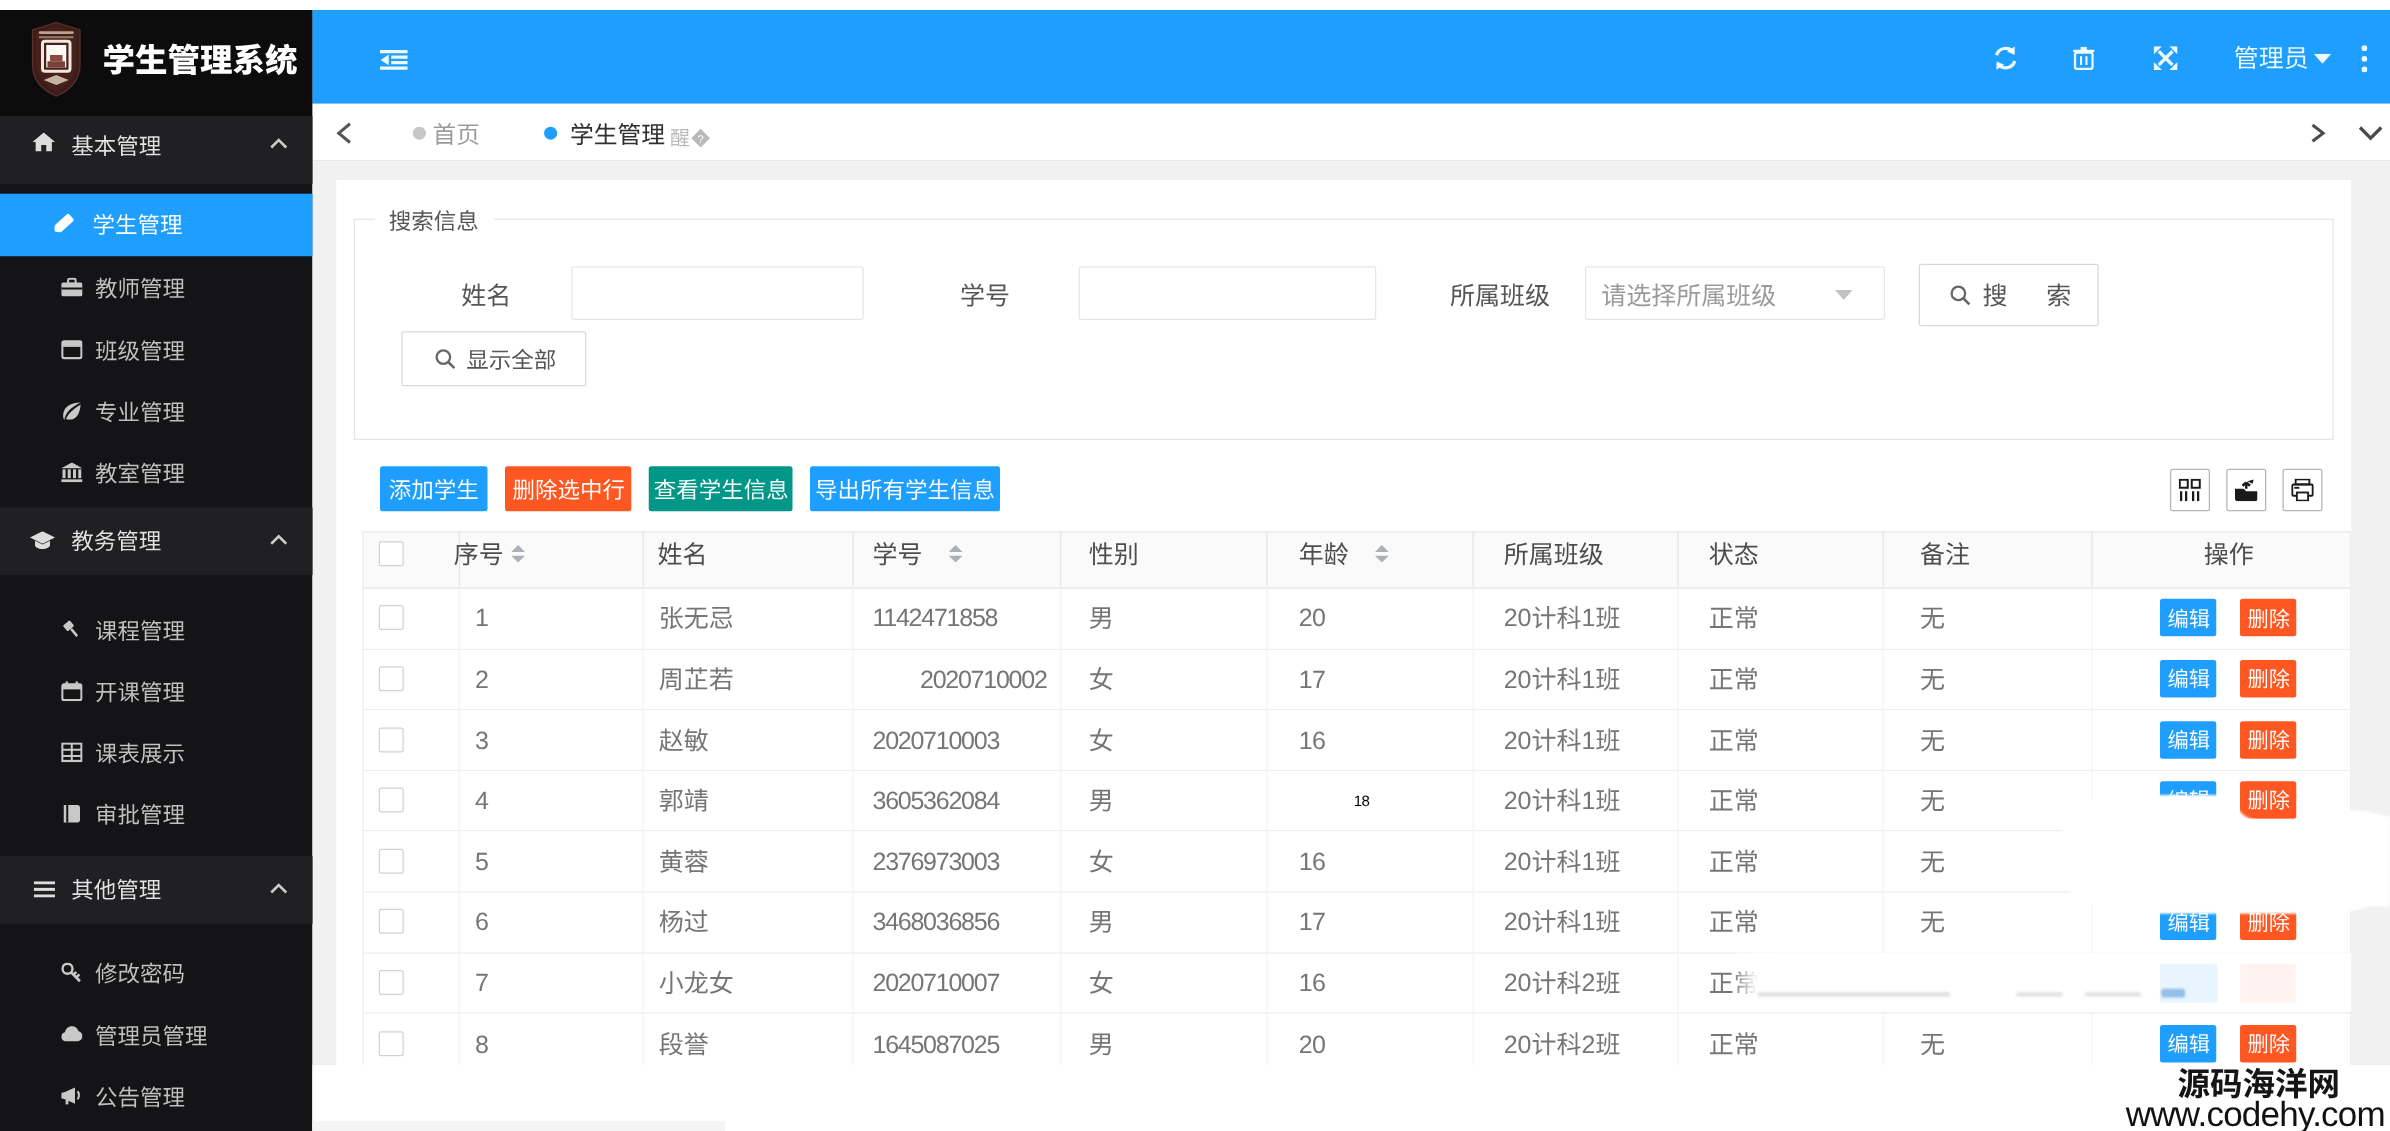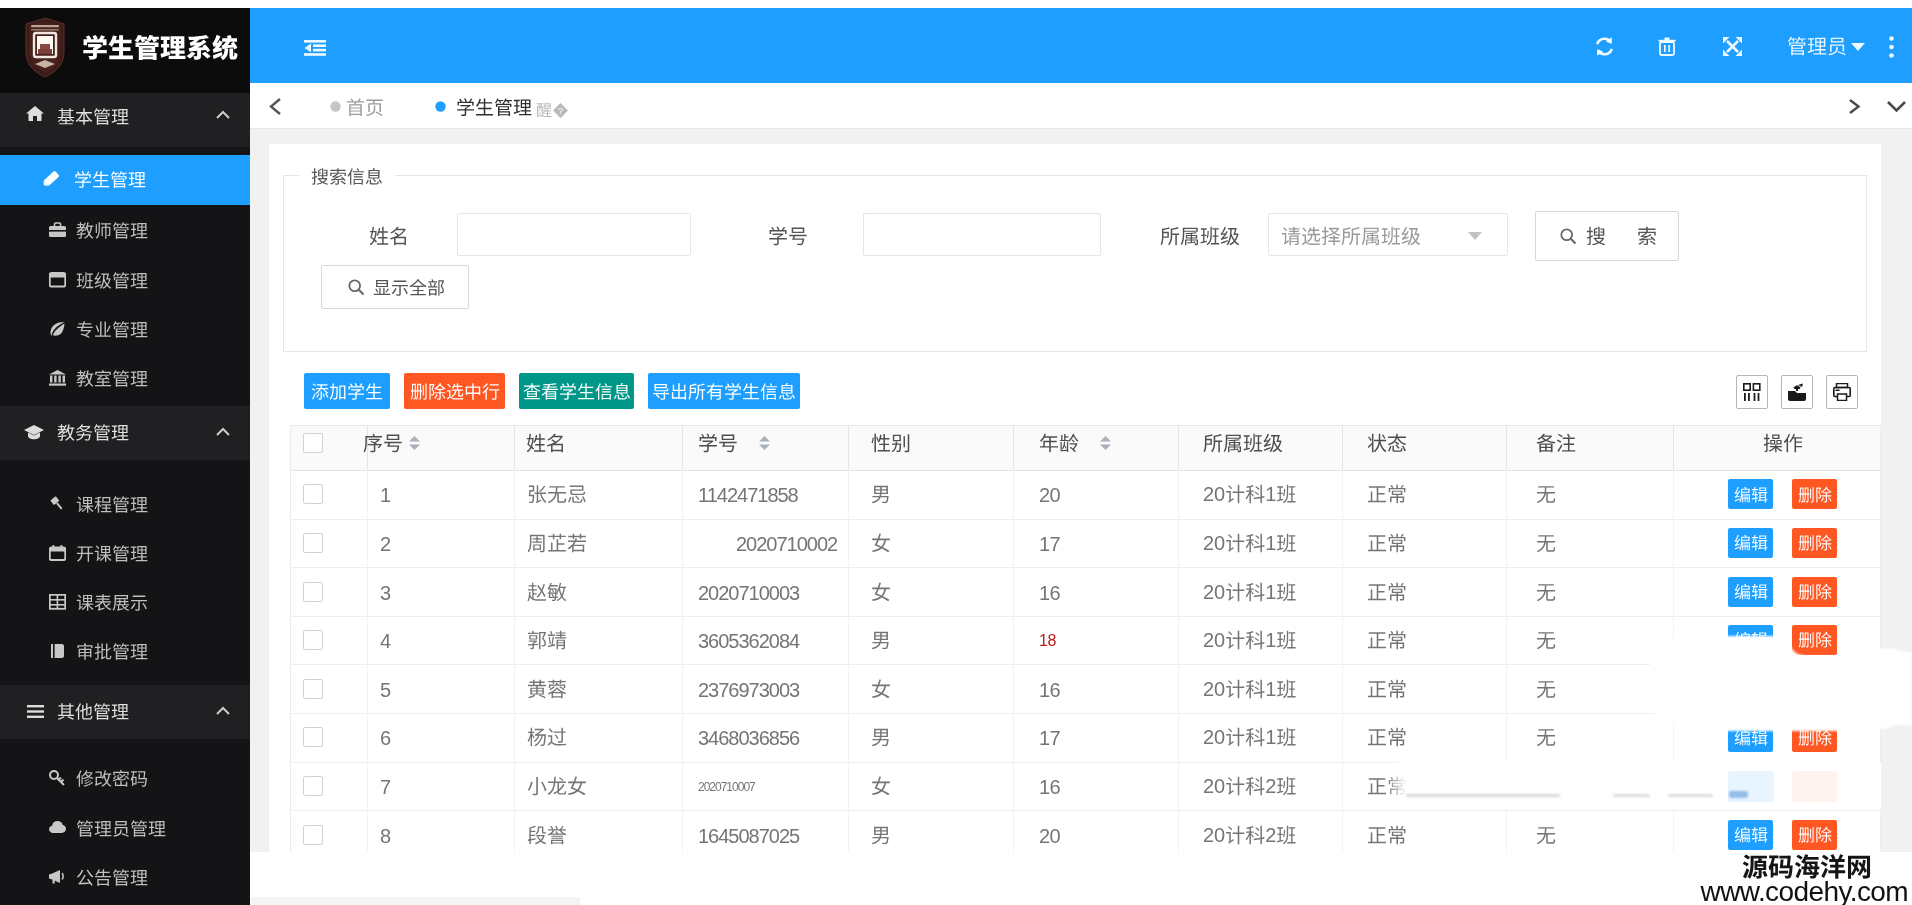--- a/index.html
+++ b/index.html
@@ -705,21 +705,21 @@
     <div style="position:absolute;left:303.0px;top:630.1px;width:20.0px;height:20.0px;background:#ffffff;border:1px solid #d2d2d2;border-radius:2px;box-sizing:border-box;"></div>
     <div style="position:absolute;top:621.1px;font-family:'Liberation Sans',sans-serif;font-size:20px;color:#757575;line-height:40.0px;font-weight:400;white-space:nowrap;left:380.0px;letter-spacing:-0.5px;">4</div>
     <svg style="position:absolute;left:527.0px;top:625.1px;overflow:visible" width="40.0" height="30.0" fill="#757575">
       <use href="#gr90ED" transform="translate(0.0,22.60) scale(0.0200,-0.0200)"></use>
       <use href="#gr9756" transform="translate(20.0,22.60) scale(0.0200,-0.0200)"></use>
     </svg>
     <div style="position:absolute;top:621.1px;font-family:'Liberation Sans',sans-serif;font-size:20px;color:#757575;line-height:40.0px;font-weight:400;white-space:nowrap;left:698.0px;letter-spacing:-1px;">3605362084</div>
     <svg style="position:absolute;left:871.0px;top:625.1px;overflow:visible" width="20.0" height="30.0" fill="#757575">
       <use href="#gr7537" transform="translate(0.0,22.60) scale(0.0200,-0.0200)"></use>
     </svg>
-    <div style="position:absolute;top:621.1px;font-family:'Liberation Sans',sans-serif;font-size:16px;color:#b91c1c;line-height:40.0px;font-weight:400;white-space:nowrap;left:1039.0px;letter-spacing:-0.5px;">18</div>
+    <div style="position:absolute;top:621.1px;font-family:'Liberation Sans',sans-serif;font-size:12px;color:#000000;line-height:40.0px;font-weight:400;white-space:nowrap;left:1083px;letter-spacing:-0.5px;">18</div>
     <svg style="position:absolute;left:1203.0px;top:625.1px;overflow:visible" width="93.4" height="30.0" fill="#757575">
       <text x="0.0" y="22.20" font-size="20px" font-family="Liberation Sans" fill="#757575">2</text>
       <text x="11.1" y="22.20" font-size="20px" font-family="Liberation Sans" fill="#757575">0</text>
       <use href="#gr8BA1" transform="translate(22.2,22.60) scale(0.0200,-0.0200)"></use>
       <use href="#gr79D1" transform="translate(42.2,22.60) scale(0.0200,-0.0200)"></use>
       <text x="62.2" y="22.20" font-size="20px" font-family="Liberation Sans" fill="#757575">1</text>
       <use href="#gr73ED" transform="translate(73.4,22.60) scale(0.0200,-0.0200)"></use>
     </svg>
     <svg style="position:absolute;left:1367.0px;top:625.1px;overflow:visible" width="40.0" height="30.0" fill="#757575">
       <use href="#gr6B63" transform="translate(0.0,22.60) scale(0.0200,-0.0200)"></use>
@@ -810,21 +810,21 @@
       <use href="#gr5220" transform="translate(0.0,19.21) scale(0.0170,-0.0170)"></use>
       <use href="#gr9664" transform="translate(17.0,19.21) scale(0.0170,-0.0170)"></use>
     </svg>
     <div style="position:absolute;left:303.0px;top:775.9px;width:20.0px;height:20.0px;background:#ffffff;border:1px solid #d2d2d2;border-radius:2px;box-sizing:border-box;"></div>
     <div style="position:absolute;top:766.9px;font-family:'Liberation Sans',sans-serif;font-size:20px;color:#757575;line-height:40.0px;font-weight:400;white-space:nowrap;left:380.0px;letter-spacing:-0.5px;">7</div>
     <svg style="position:absolute;left:527.0px;top:770.9px;overflow:visible" width="60.0" height="30.0" fill="#757575">
       <use href="#gr5C0F" transform="translate(0.0,22.60) scale(0.0200,-0.0200)"></use>
       <use href="#gr9F99" transform="translate(20.0,22.60) scale(0.0200,-0.0200)"></use>
       <use href="#gr5973" transform="translate(40.0,22.60) scale(0.0200,-0.0200)"></use>
     </svg>
-    <div style="position:absolute;top:766.9px;font-family:'Liberation Sans',sans-serif;font-size:12px;color:#757575;line-height:40.0px;font-weight:400;white-space:nowrap;left:698.0px;letter-spacing:-1px;">2020710007</div>
+    <div style="position:absolute;top:766.9px;font-family:'Liberation Sans',sans-serif;font-size:20px;color:#757575;line-height:40.0px;font-weight:400;white-space:nowrap;left:698.0px;letter-spacing:-1px;">2020710007</div>
     <svg style="position:absolute;left:871.0px;top:770.9px;overflow:visible" width="20.0" height="30.0" fill="#757575">
       <use href="#gr5973" transform="translate(0.0,22.60) scale(0.0200,-0.0200)"></use>
     </svg>
     <div style="position:absolute;top:766.9px;font-family:'Liberation Sans',sans-serif;font-size:20px;color:#757575;line-height:40.0px;font-weight:400;white-space:nowrap;left:1039.0px;letter-spacing:-0.5px;">16</div>
     <svg style="position:absolute;left:1203.0px;top:770.9px;overflow:visible" width="93.4" height="30.0" fill="#757575">
       <text x="0.0" y="22.20" font-size="20px" font-family="Liberation Sans" fill="#757575">2</text>
       <text x="11.1" y="22.20" font-size="20px" font-family="Liberation Sans" fill="#757575">0</text>
       <use href="#gr8BA1" transform="translate(22.2,22.60) scale(0.0200,-0.0200)"></use>
       <use href="#gr79D1" transform="translate(42.2,22.60) scale(0.0200,-0.0200)"></use>
       <text x="62.2" y="22.20" font-size="20px" font-family="Liberation Sans" fill="#757575">2</text>

